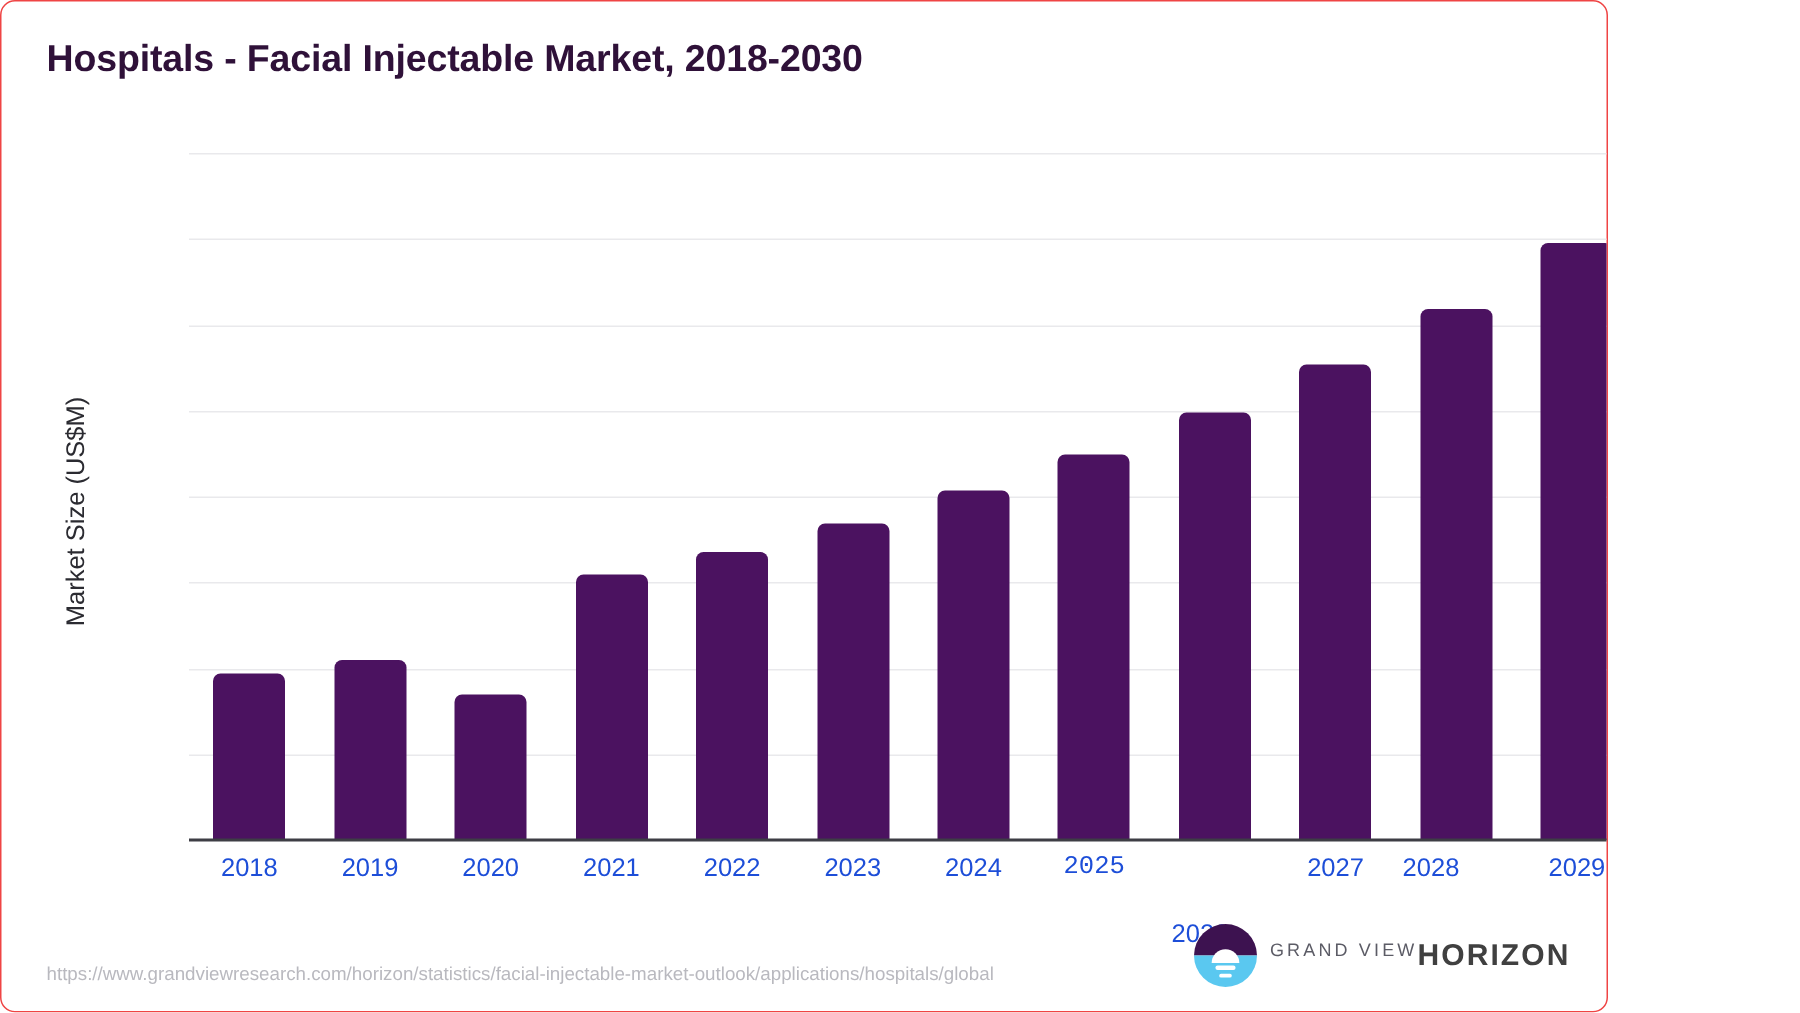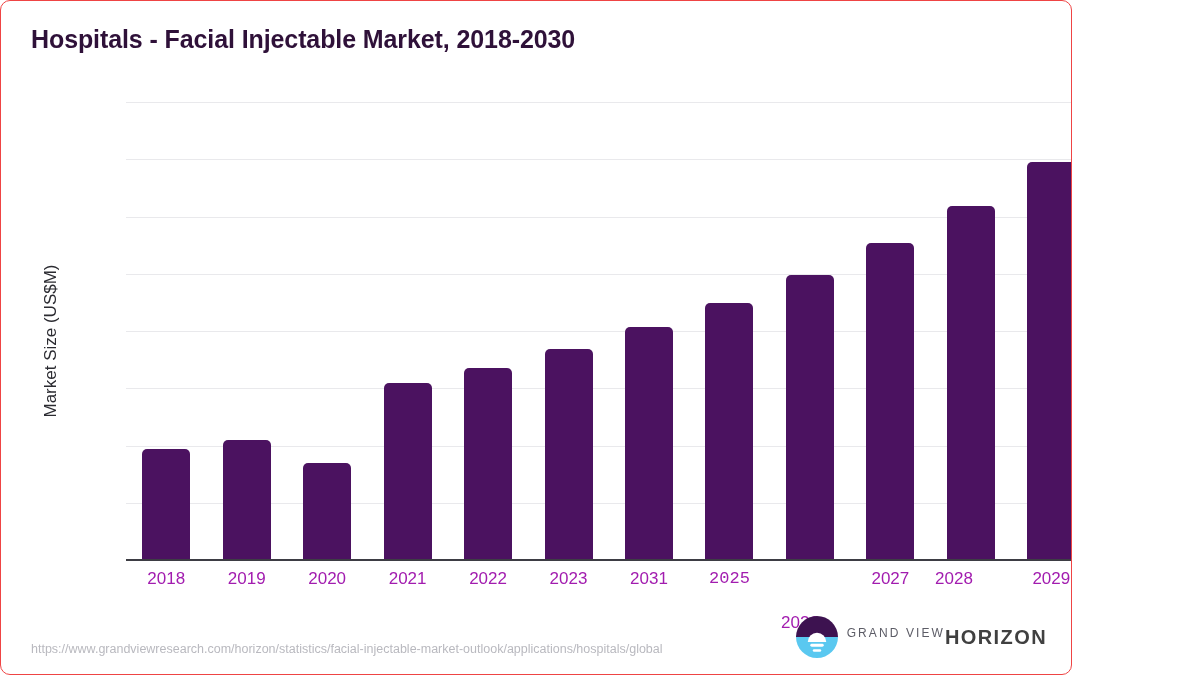--- a/index.html
+++ b/index.html
@@ -91,21 +91,21 @@
     border-top-right-radius: 5px;
   }
 
   
   .x-tick-label {
     position: absolute;
     top: 568px;
     width: 90px;
     text-align: center;
     font-size: 17px;
-    color: #a21caf;
+    color: #1d4ed8;
     white-space: nowrap;
   }
 
   
   #source-url {
     position: absolute;
     left: 30px;
     top: 629px;
     font-size: 12.5px;
     color: #b9b9bf;
@@ -194,21 +194,21 @@
       <div class="y-tick-label" style="top: 158.25px;">1750</div>
       <div class="y-tick-label" style="top: 101px;">2000</div>
     </div>
   <div id="x-tick-labels">
       <div class="x-tick-label" style="left: 120.231px;">2018</div>
       <div class="x-tick-label" style="left: 200.692px;">2019</div>
       <div class="x-tick-label" style="left: 281.154px;">2020</div>
       <div class="x-tick-label" style="left: 361.615px;">2021</div>
       <div class="x-tick-label" style="left: 442.077px;">2022</div>
       <div class="x-tick-label" style="left: 522.538px;">2023</div>
-      <div class="x-tick-label" style="left: 603px;">2031</div>
+      <div class="x-tick-label" style="left: 603px;">2024</div>
       <div class="x-tick-label" style="left: 683.462px; font-family: Liberation Mono, monospace;">2025</div>
       <div class="x-tick-label" style="left: 754px; margin-top: 44px;">2026</div>
       <div class="x-tick-label" style="left: 844.385px;">2027</div>
       <div class="x-tick-label" style="left: 908px;">2028</div>
       <div class="x-tick-label" style="left: 1005.31px;">2029</div>
       <div class="x-tick-label" style="left: 1085.77px;">2030</div>
     </div>
 
   <div id="source-url">https://www.grandviewresearch.com/horizon/statistics/facial-injectable-market-outlook/applications/hospitals/global</div>
 

